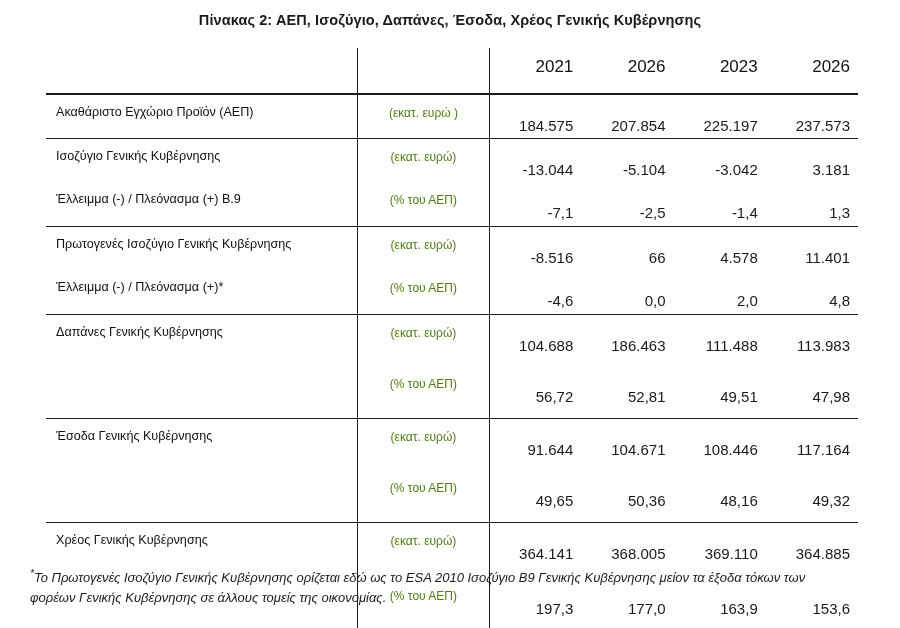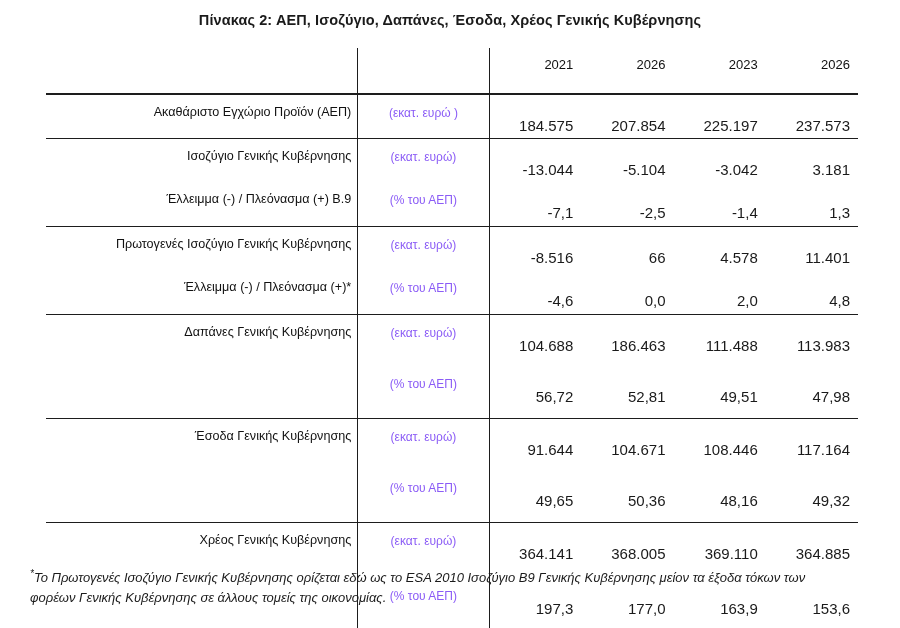--- a/index.html
+++ b/index.html
@@ -65,43 +65,42 @@
     height: 36px;
     border-bottom: 2px solid #1d1d1d;
   }
   .hdr-unit {
     height: 36px;
     border-left: 1.5px solid #1d1d1d;
     border-bottom: 2px solid #1d1d1d;
   }
   .hdr-year {
     height: 36px;
-    font-size: 13px;
+    font-size: 17px;
     font-weight: bold;
     text-align: right;
     padding: 9px 8px 0 0 !important;
     color: #111;
     border-bottom: 2px solid #1d1d1d;
   }
   .hdr-year.first {
     border-left: 1.5px solid #1d1d1d;
   }
 
   
   .lbl {
     font-size: 12.6px;
     font-weight: bold;
     color: #111;
     padding: 10px 6px 0 10px !important;
     line-height: 1.15;
-    text-align: right;
   }
   .unit {
     font-size: 12px;
-    color: #8b5cf6;
+    color: #4d7c0f;
     text-align: center;
     padding: 11px 4px 0 4px !important;
     border-left: 1.5px solid #1d1d1d;
     border-right: 1.5px solid #1d1d1d;
     white-space: nowrap;
   }
   .val {
     font-size: 15px;
     color: #1a1a1a;
     text-align: right;

